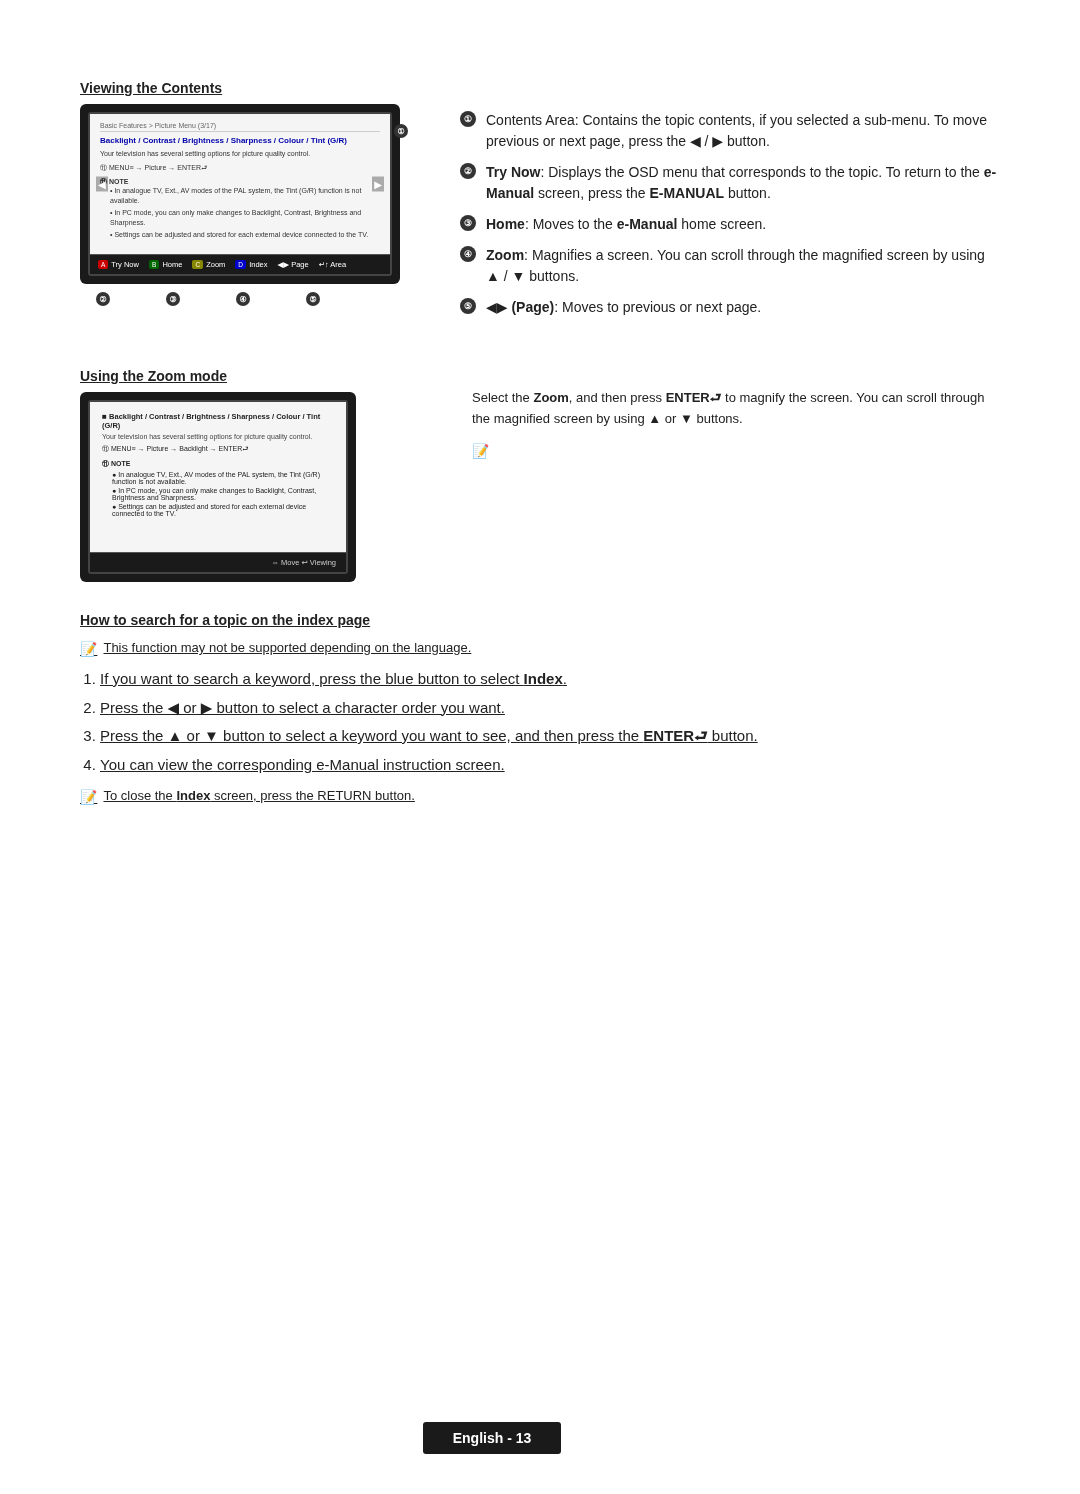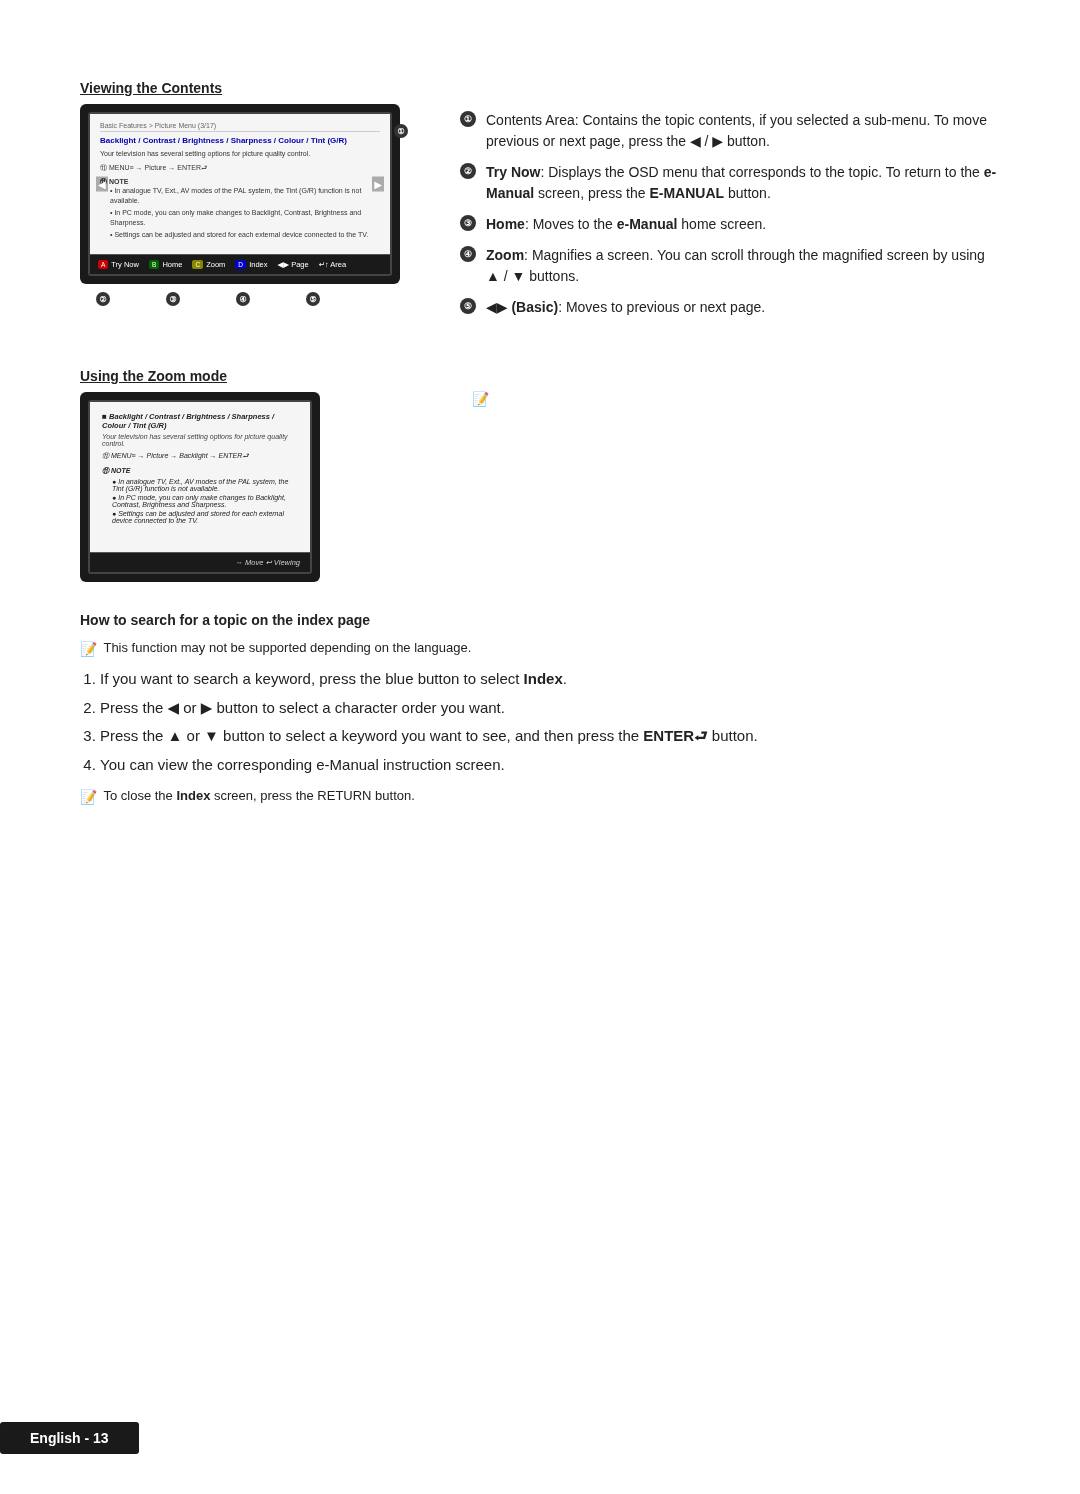--- a/index.html
+++ b/index.html
@@ -191,20 +191,21 @@
       background: #1a1a1a;
       color: #ccc;
       font-size: 7.5px;
       padding: 5px 10px;
       text-align: right;
       border-top: 1px solid #555;
     }
     
     .search-section {
       margin-top: 10px;
+      text-decoration: underline;
     }
     .search-title {
       font-weight: bold;
       font-size: 14px;
       margin-bottom: 10px;
     }
     .note-line {
       display: flex;
       align-items: flex-start;
       gap: 6px;
@@ -228,20 +229,21 @@
       line-height: 1.5;
     }
     .bold { font-weight: bold; }
     
     .footer {
       position: fixed;
       bottom: 40px;
       left: 0;
       width: 984px;
       display: flex;
+      justify-content: center;
     }
     .footer-badge {
       background: #1a1a1a;
       color: #fff;
       padding: 8px 30px;
       font-size: 14px;
       font-weight: bold;
       border-radius: 3px;
     }
     .zoom-two-col {
@@ -349,29 +351,29 @@
         <p><span class="bold">Home</span>: Moves to the <span class="bold">e-Manual</span> home screen.</p>
       </div>
 
       <div class="numbered-item">
         <div class="circ">④</div>
         <p><span class="bold">Zoom</span>: Magnifies a screen. You can scroll through the magnified screen by using ▲ / ▼ buttons.</p>
       </div>
 
       <div class="numbered-item">
         <div class="circ">⑤</div>
-        <p>◀▶ <span class="bold">(Basic)</span>: Moves to previous or next page.</p>
+        <p>◀▶ <span class="bold">(Page)</span>: Moves to previous or next page.</p>
       </div>
     </div>
   </div>
 
   <div class="zoom-two-col">
     <div class="col-left">
       <div class="section-title">Using the Zoom mode</div>
-      <div class="tv-mockup" style="width:240px;font-style:italic;">
+      <div class="tv-mockup" style="width:276px;">
         <div class="tv-screen">
           <div class="zoom-screen-content">
             <div style="margin-bottom:3px;">
               <span style="font-size:8px; font-weight:bold;">■ </span>
               <span class="zoom-title" style="font-size:7.5px; font-weight:bold;">Backlight / Contrast / Brightness / Sharpness / Colour / Tint (G/R)</span>
             </div>
             <div class="zoom-subtitle">Your television has several setting options for picture quality control.</div>
             <div class="zoom-menu" style="font-size:7px; margin-bottom:4px;">
               <span>⑪ </span><span>MENU≡ → Picture → Backlight → ENTER⮐</span>
             </div>
@@ -384,20 +386,21 @@
               </div>
             </div>
           </div>
           <div class="zoom-bottom-bar">
             <span>⇔ Move  ↩ Viewing</span>
           </div>
         </div>
       </div>
     </div>
     <div class="zoom-col-right">
+      <p class="zoom-text">Select the <span class="bold">Zoom</span>, and then press <span class="bold">ENTER⮐</span> to magnify the screen. You can scroll through the magnified screen by using ▲ or ▼ buttons.</p>
       <div class="return-note">
         <span class="note-icon">📝</span>
       </div>
     </div>
   </div>
 
   <div class="search-section">
     <div class="search-title">How to search for a topic on the index page</div>
     <div class="note-line">
       <span class="note-icon">📝</span>

